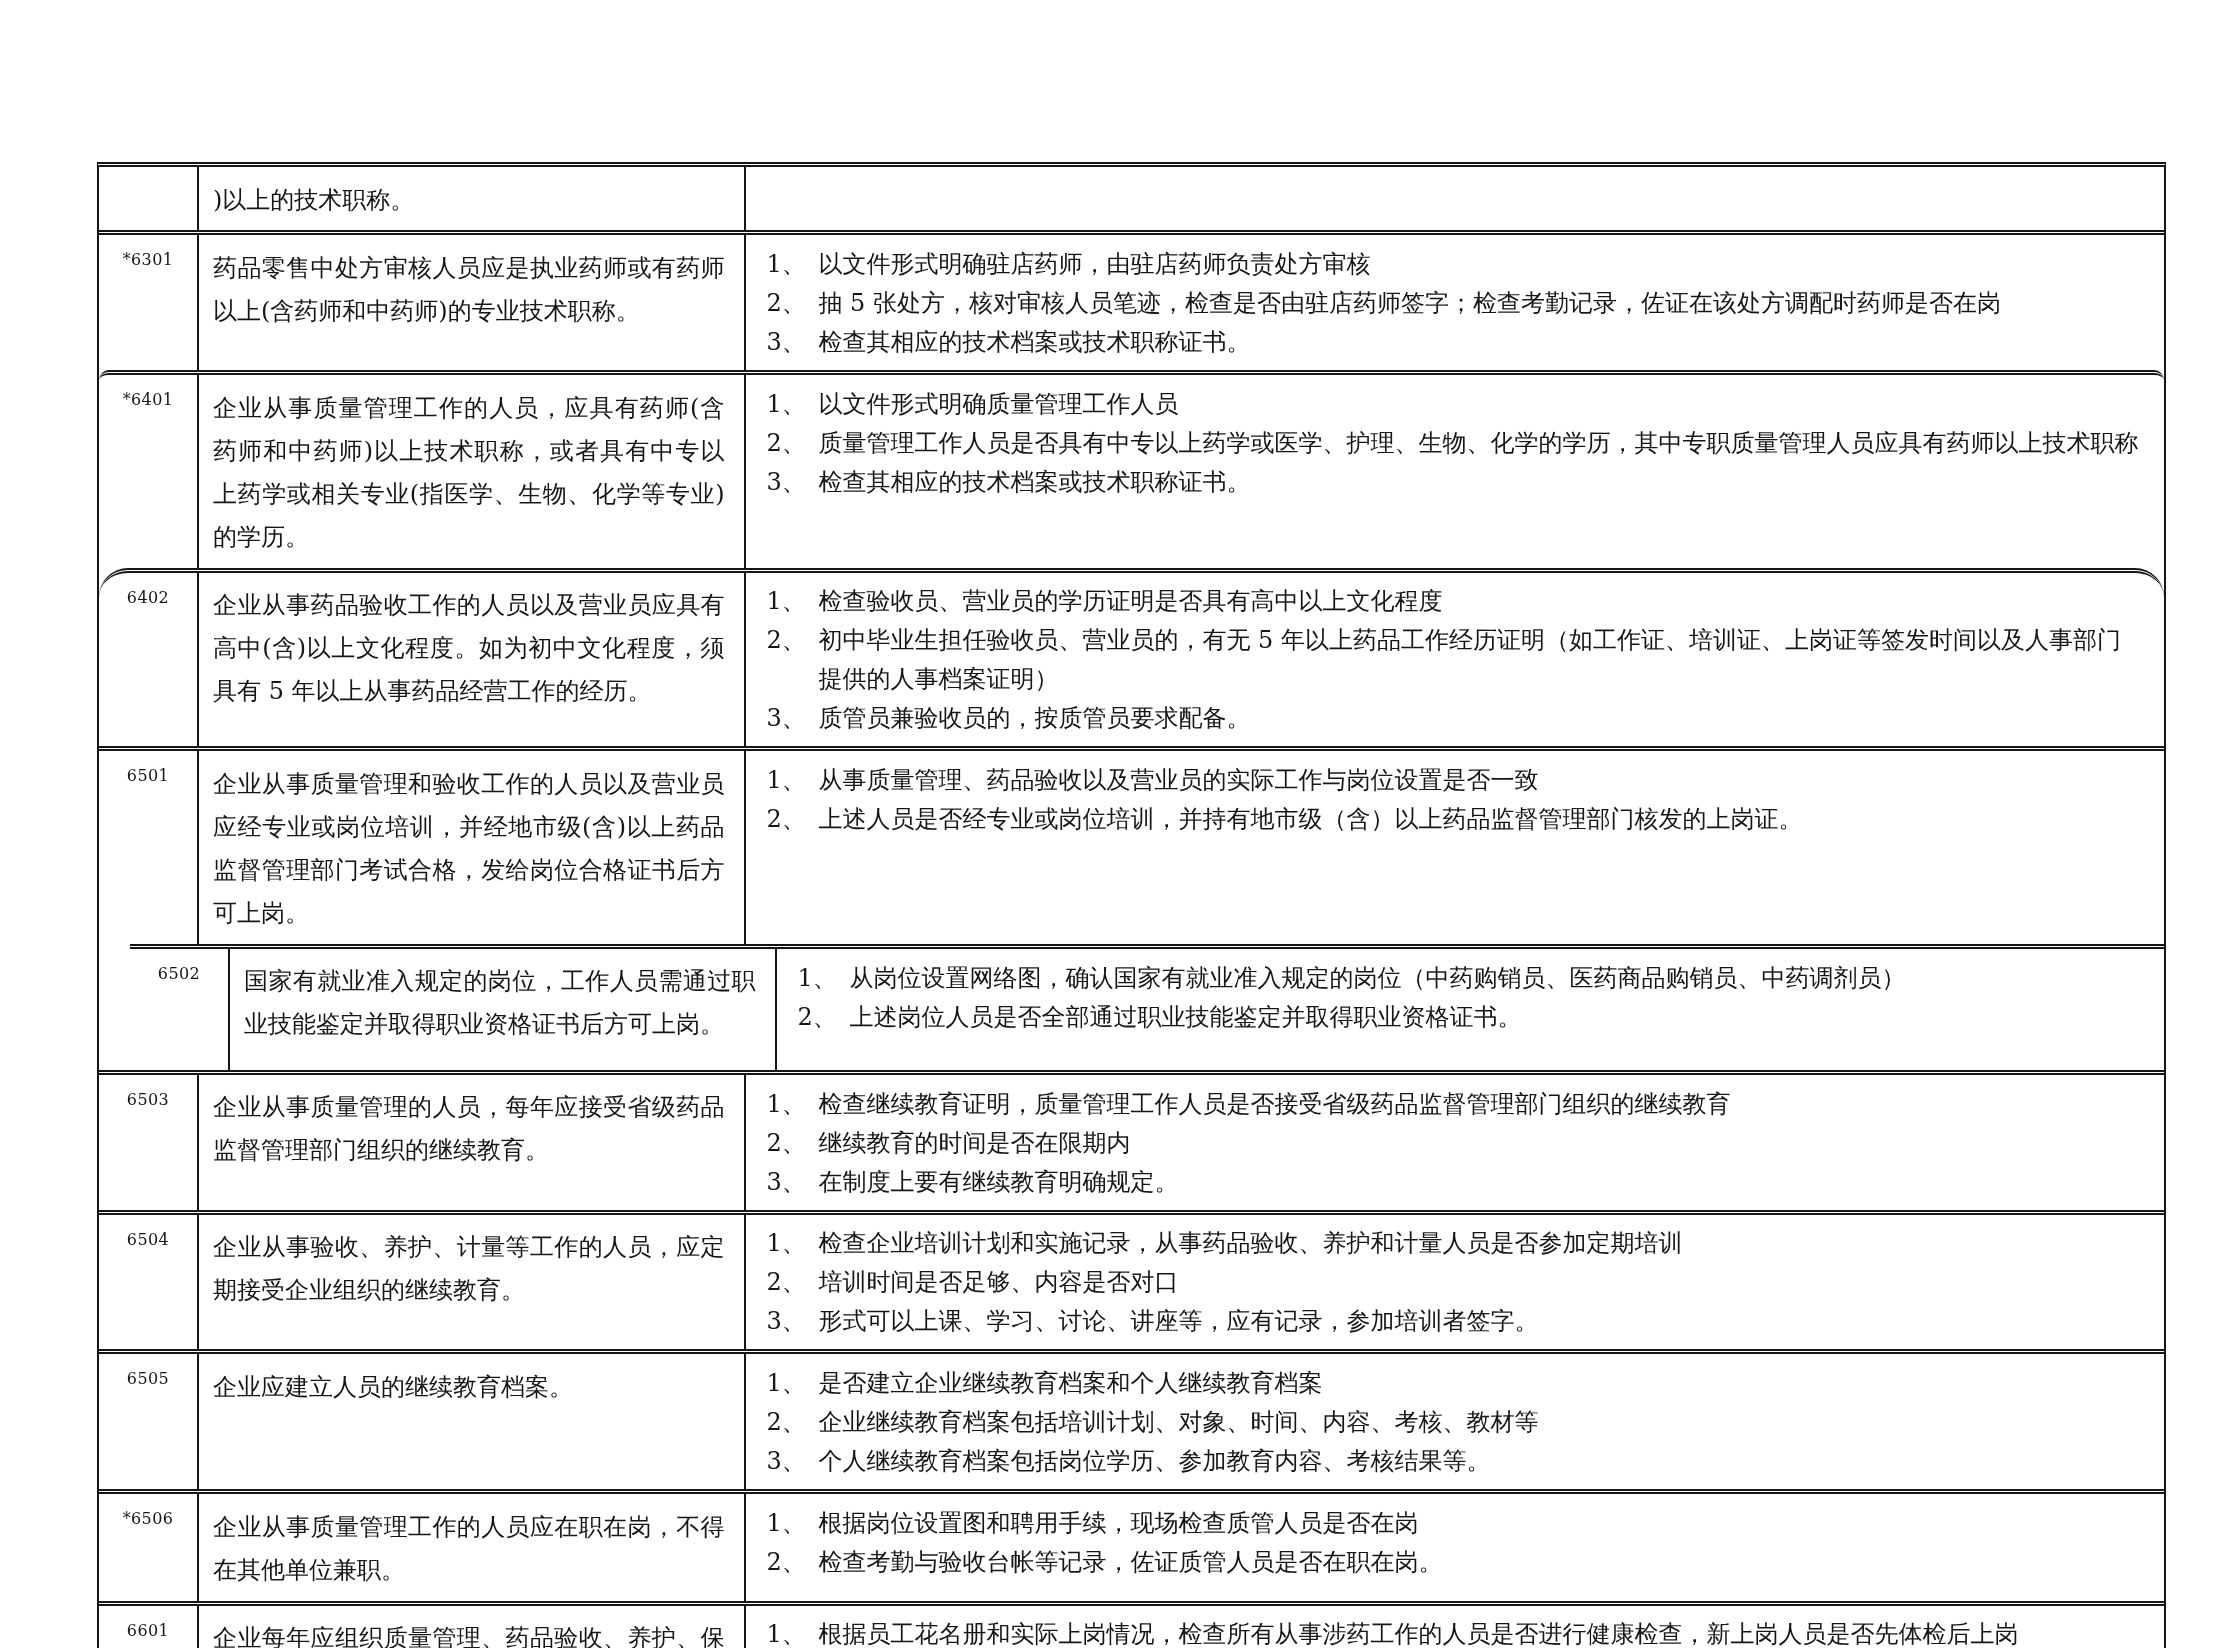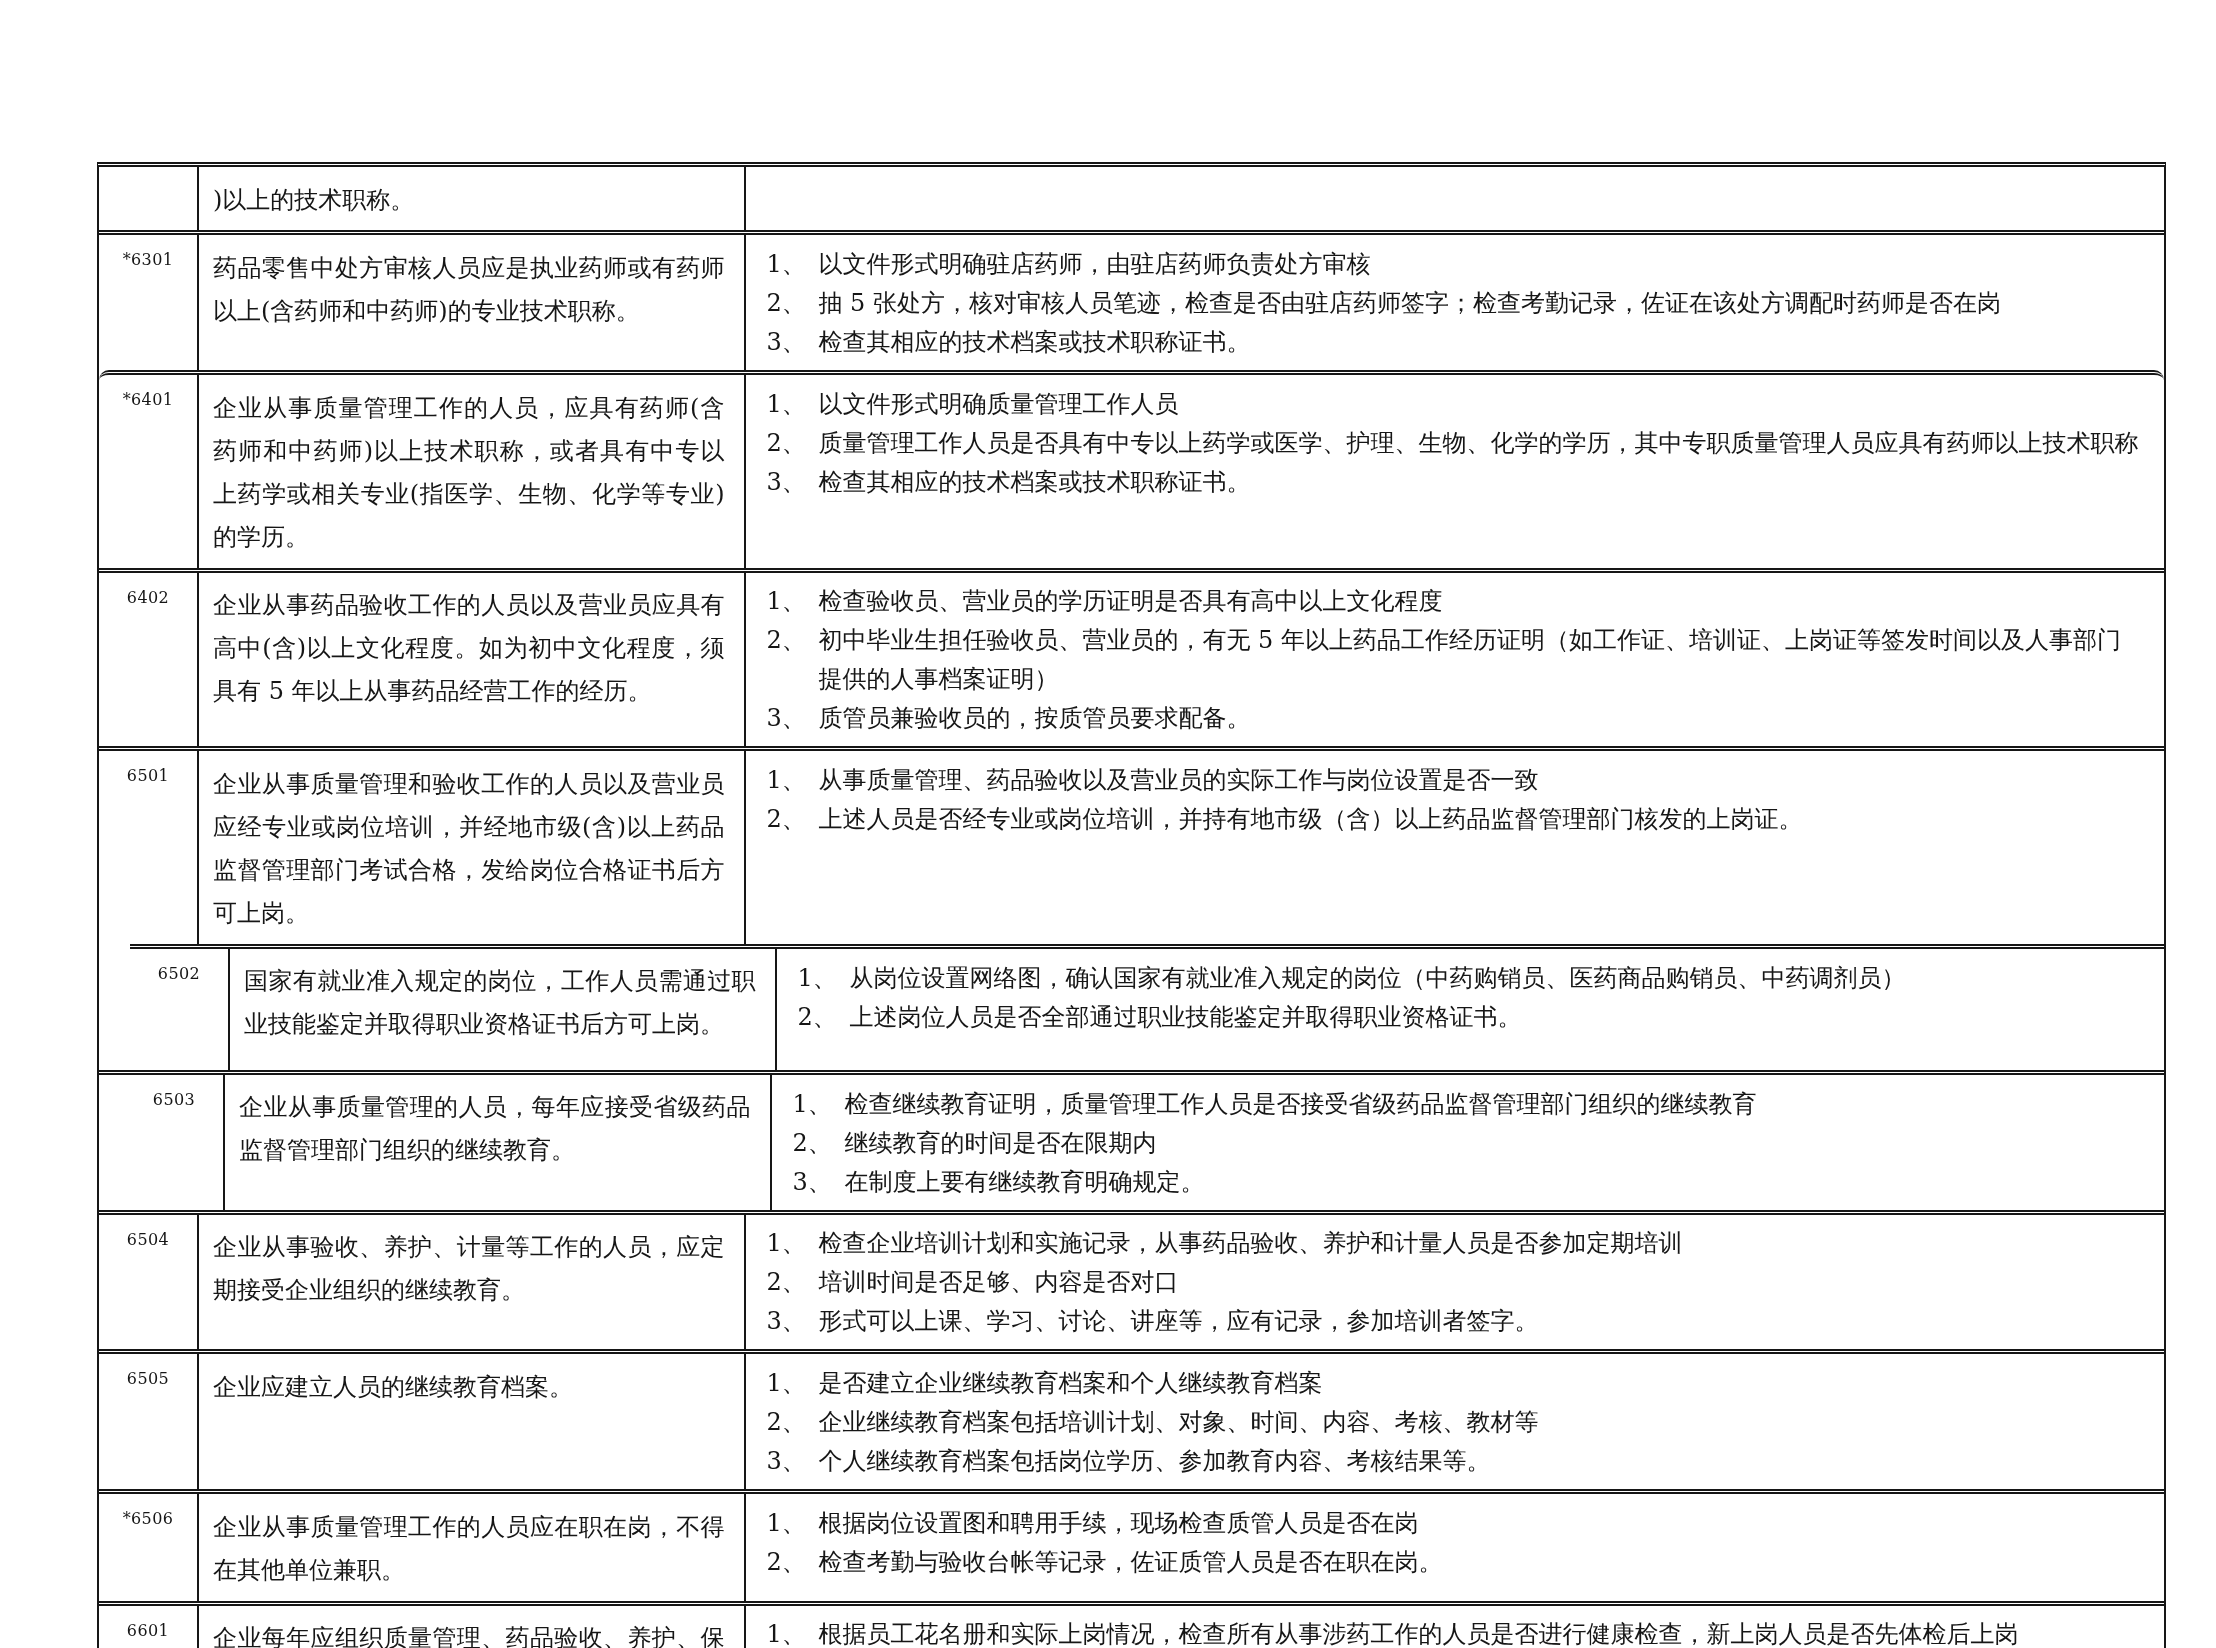--- a/index.html
+++ b/index.html
@@ -106,21 +106,21 @@
           <span class="num">2、</span>
           <span class="mtext">质量管理工作人员是否具有中专以上药学或医学、护理、生物、化学的学历，其中专职质量管理人员应具有药师以上技术职称</span>
         </div>
       <div class="method">
           <span class="num">3、</span>
           <span class="mtext">检查其相应的技术档案或技术职称证书。</span>
         </div>
     </div>
   </div>
 
-  <div class="row" style="min-height:163px;">
+  <div class="row" style="min-height:163px;border-radius:29px;">
     <div class="c1">6402</div>
     <div class="c2">企业从事药品验收工作的人员以及营业员应具有高中(含)以上文化程度。如为初中文化程度，须具有 5 年以上从事药品经营工作的经历。</div>
     <div class="c3">
       <div class="method">
           <span class="num">1、</span>
           <span class="mtext">检查验收员、营业员的学历证明是否具有高中以上文化程度</span>
         </div>
       <div class="method">
           <span class="num">2、</span>
           <span class="mtext">初中毕业生担任验收员、营业员的，有无 5 年以上药品工作经历证明（如工作证、培训证、上岗证等签发时间以及人事部门提供的人事档案证明）</span>
@@ -155,21 +155,21 @@
           <span class="num">1、</span>
           <span class="mtext">从岗位设置网络图，确认国家有就业准入规定的岗位（中药购销员、医药商品购销员、中药调剂员）</span>
         </div>
       <div class="method">
           <span class="num">2、</span>
           <span class="mtext">上述岗位人员是否全部通过职业技能鉴定并取得职业资格证书。</span>
         </div>
     </div>
   </div>
 
-  <div class="row" style="min-height:122px;padding-left:26px;">
+  <div class="row" style="min-height:122px;">
     <div class="c1">6503</div>
     <div class="c2">企业从事质量管理的人员，每年应接受省级药品监督管理部门组织的继续教育。</div>
     <div class="c3">
       <div class="method">
           <span class="num">1、</span>
           <span class="mtext">检查继续教育证明，质量管理工作人员是否接受省级药品监督管理部门组织的继续教育</span>
         </div>
       <div class="method">
           <span class="num">2、</span>
           <span class="mtext">继续教育的时间是否在限期内</span>

